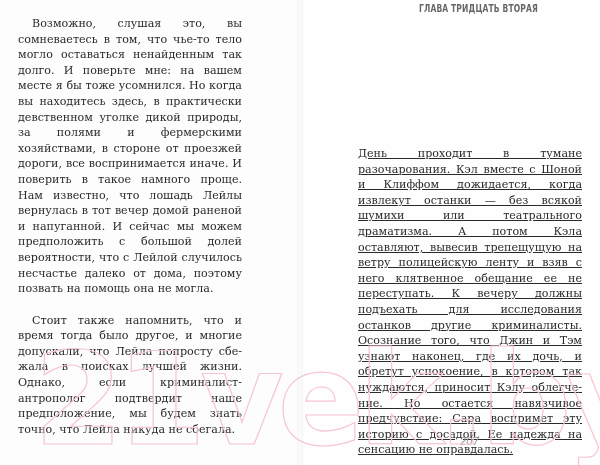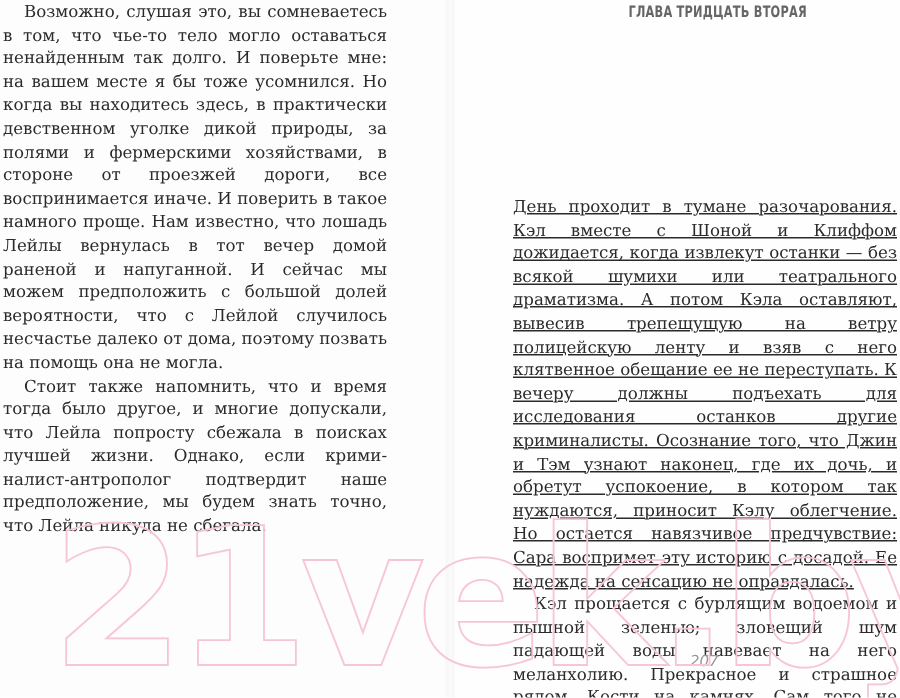--- a/index.html
+++ b/index.html
@@ -17,21 +17,21 @@
       position:absolute; left:297px; top:0; width:6px; height:465px;
       background:linear-gradient(to right, #f6f6f6, #fbfbfb, #f6f6f6);
     }
     .text-block {
       position:absolute;
       font-size:11.1px; line-height:15.6px;
       text-align:justify; hyphens:manual;
     }
     .left-text { left:2px; top:0px; width:256px; }
     .right-text { left:342px; top:130px; width:256px; }
-    .text-block p { margin:0; text-indent:14px; }
+    .text-block p { margin:16px; text-indent:14px; }
     .text-block p.noindent { text-indent:0;text-decoration:underline; }
     .header {
       position:absolute; left:419px; top:2px;
       font-family:"DejaVu Sans", "Liberation Sans", sans-serif;
       font-size:10.5px; letter-spacing:0.2px;
       color:#666; font-weight:bold;
       transform:scaleX(0.72); transform-origin:left top;
       text-transform:uppercase;
     }
     .page-number {

